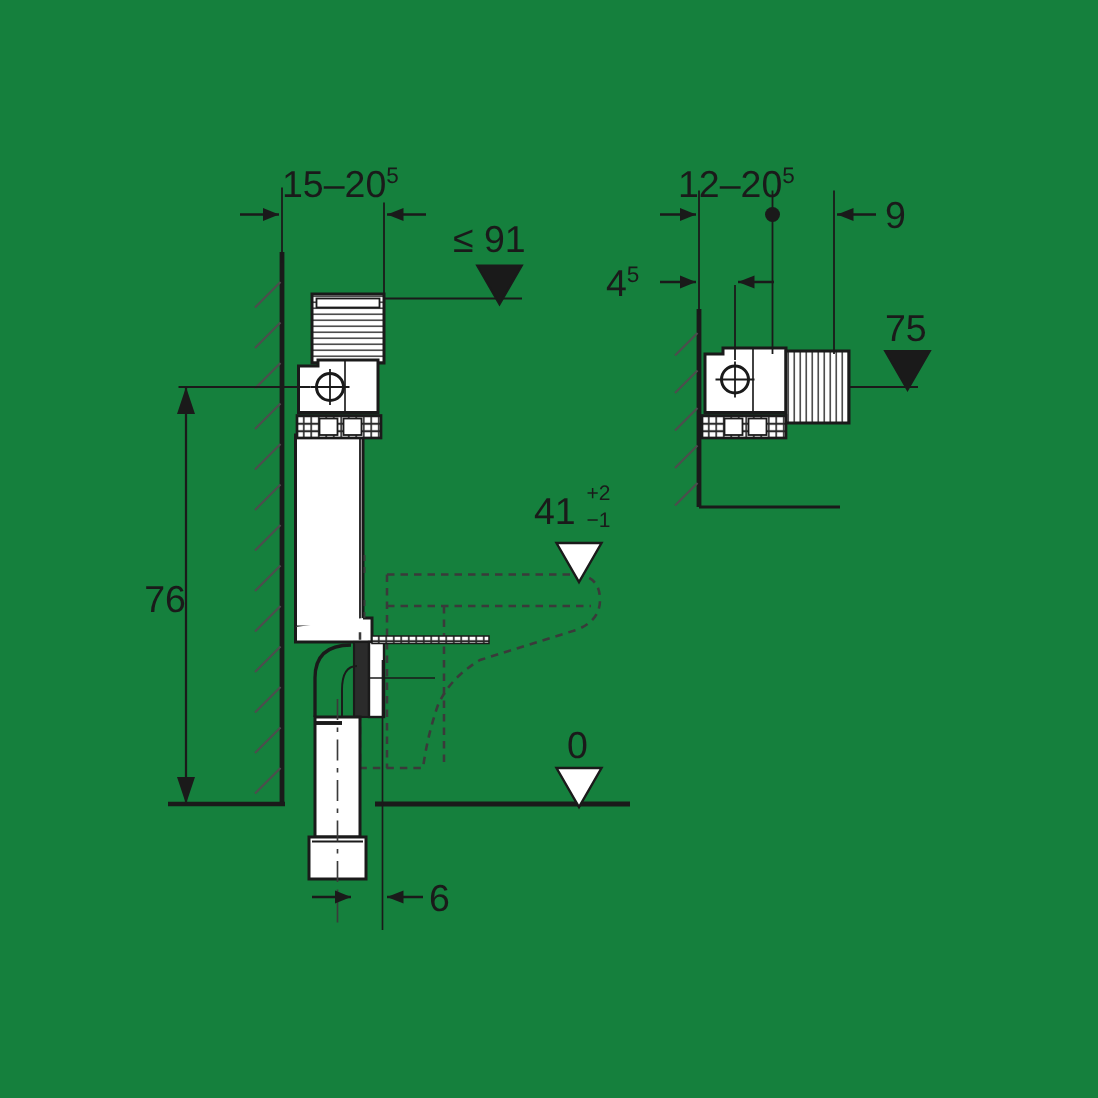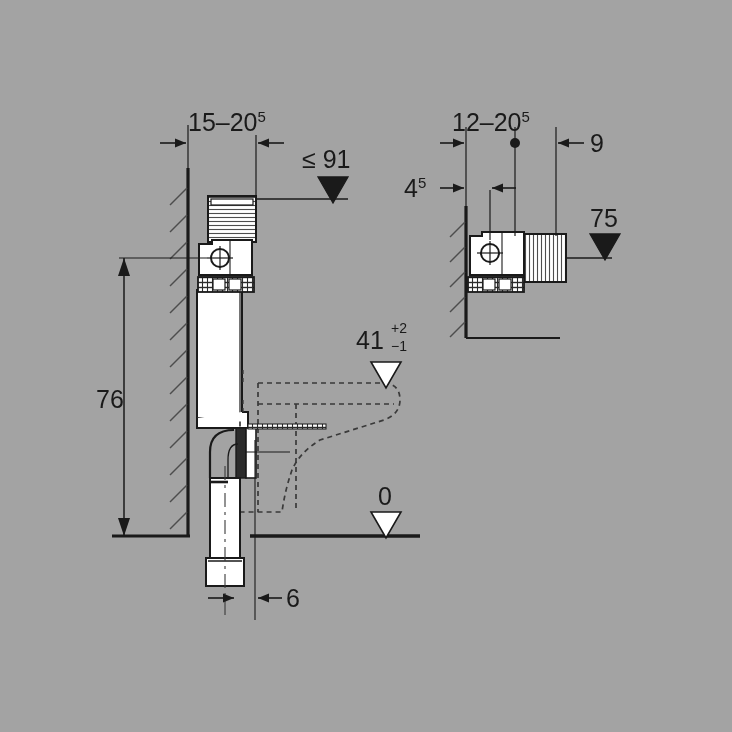--- a/index.html
+++ b/index.html
@@ -11,21 +11,21 @@
   body {
     width: 732px;
     height: 732px;
     font-family: "Liberation Sans", sans-serif;
     overflow: hidden;
   }
   #sheet {
     position: relative;
     width: 732px;
     height: 732px;
-    background: #a3a3a3;
+    background: #15803d;
   }
   #drawing {
     position: absolute;
     left: 0;
     top: 0;
     width: 732px;
     height: 732px;
   }
   .dimtext {
     font-family: "Liberation Sans", sans-serif;

